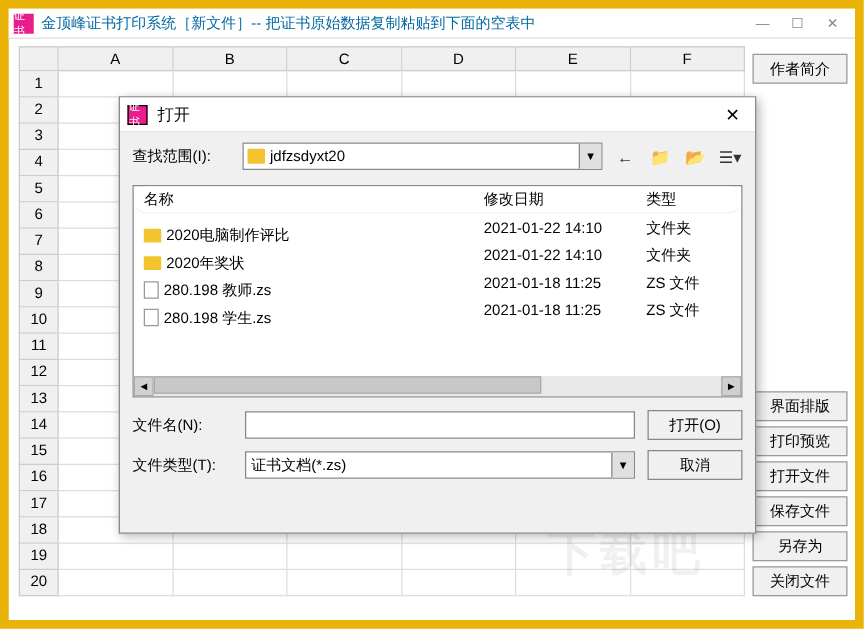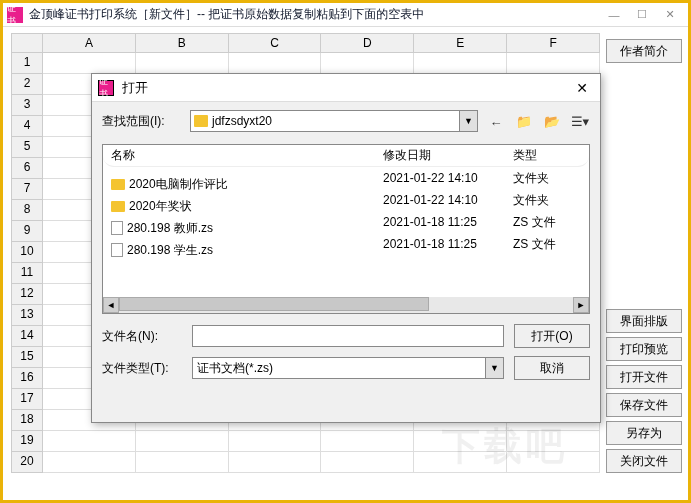--- a/index.html
+++ b/index.html
@@ -1,21 +1,21 @@
 <!DOCTYPE html>
 <html><head>
 <meta charset="utf-8">
 <style>
 * { box-sizing: border-box; font-family: "Microsoft YaHei", "SimSun", sans-serif; }
 body { margin: 0; width: 691px; height: 503px; background: #fff; position: relative; overflow: hidden; }
 
-.main-window { width: 691px; height: 503px; border: 3px solid #eab308; background: #fff; position: relative; }
+.main-window { width: 691px; height: 503px; border: 7px solid #eab308; background: #fff; position: relative; }
 .titlebar { height: 24px; background: #fff; border-bottom: 1px solid #ddd; display: flex; align-items: center; padding: 0 4px; font-size: 12px; }
 .titlebar .icon { width: 16px; height: 16px; background: #e91e8c; margin-right: 6px; display: inline-flex; align-items: center; justify-content: center; font-size: 9px; color: #fff; }
-.titlebar .title { flex: 1; color: #0f172a; }
+.titlebar .title { flex: 1; color: #0369a1; }
 .titlebar .winbtn { width: 28px; height: 18px; display: inline-flex; align-items: center; justify-content: center; color: #888; cursor: pointer; font-size: 11px; }
 
 .grid-area { position: absolute; top: 30px; left: 8px; right: 88px; bottom: 8px; background: #fff; }
 .col-headers { display: flex; height: 20px; }
 .corner { width: 32px; background: #f0f0f0; border: 1px solid #ccc; }
 .col-h { flex: 1; min-width: 78px; background: #f0f0f0; border: 1px solid #ccc; border-left: none; text-align: center; font-size: 12px; line-height: 18px; }
 .rows { }
 .row { display: flex; height: 21px; }
 .row-h { width: 32px; background: #f0f0f0; border: 1px solid #ccc; border-top: none; text-align: center; font-size: 12px; line-height: 19px; }
 .cell { flex: 1; min-width: 78px; border-right: 1px solid #ddd; border-bottom: 1px solid #ddd; }

